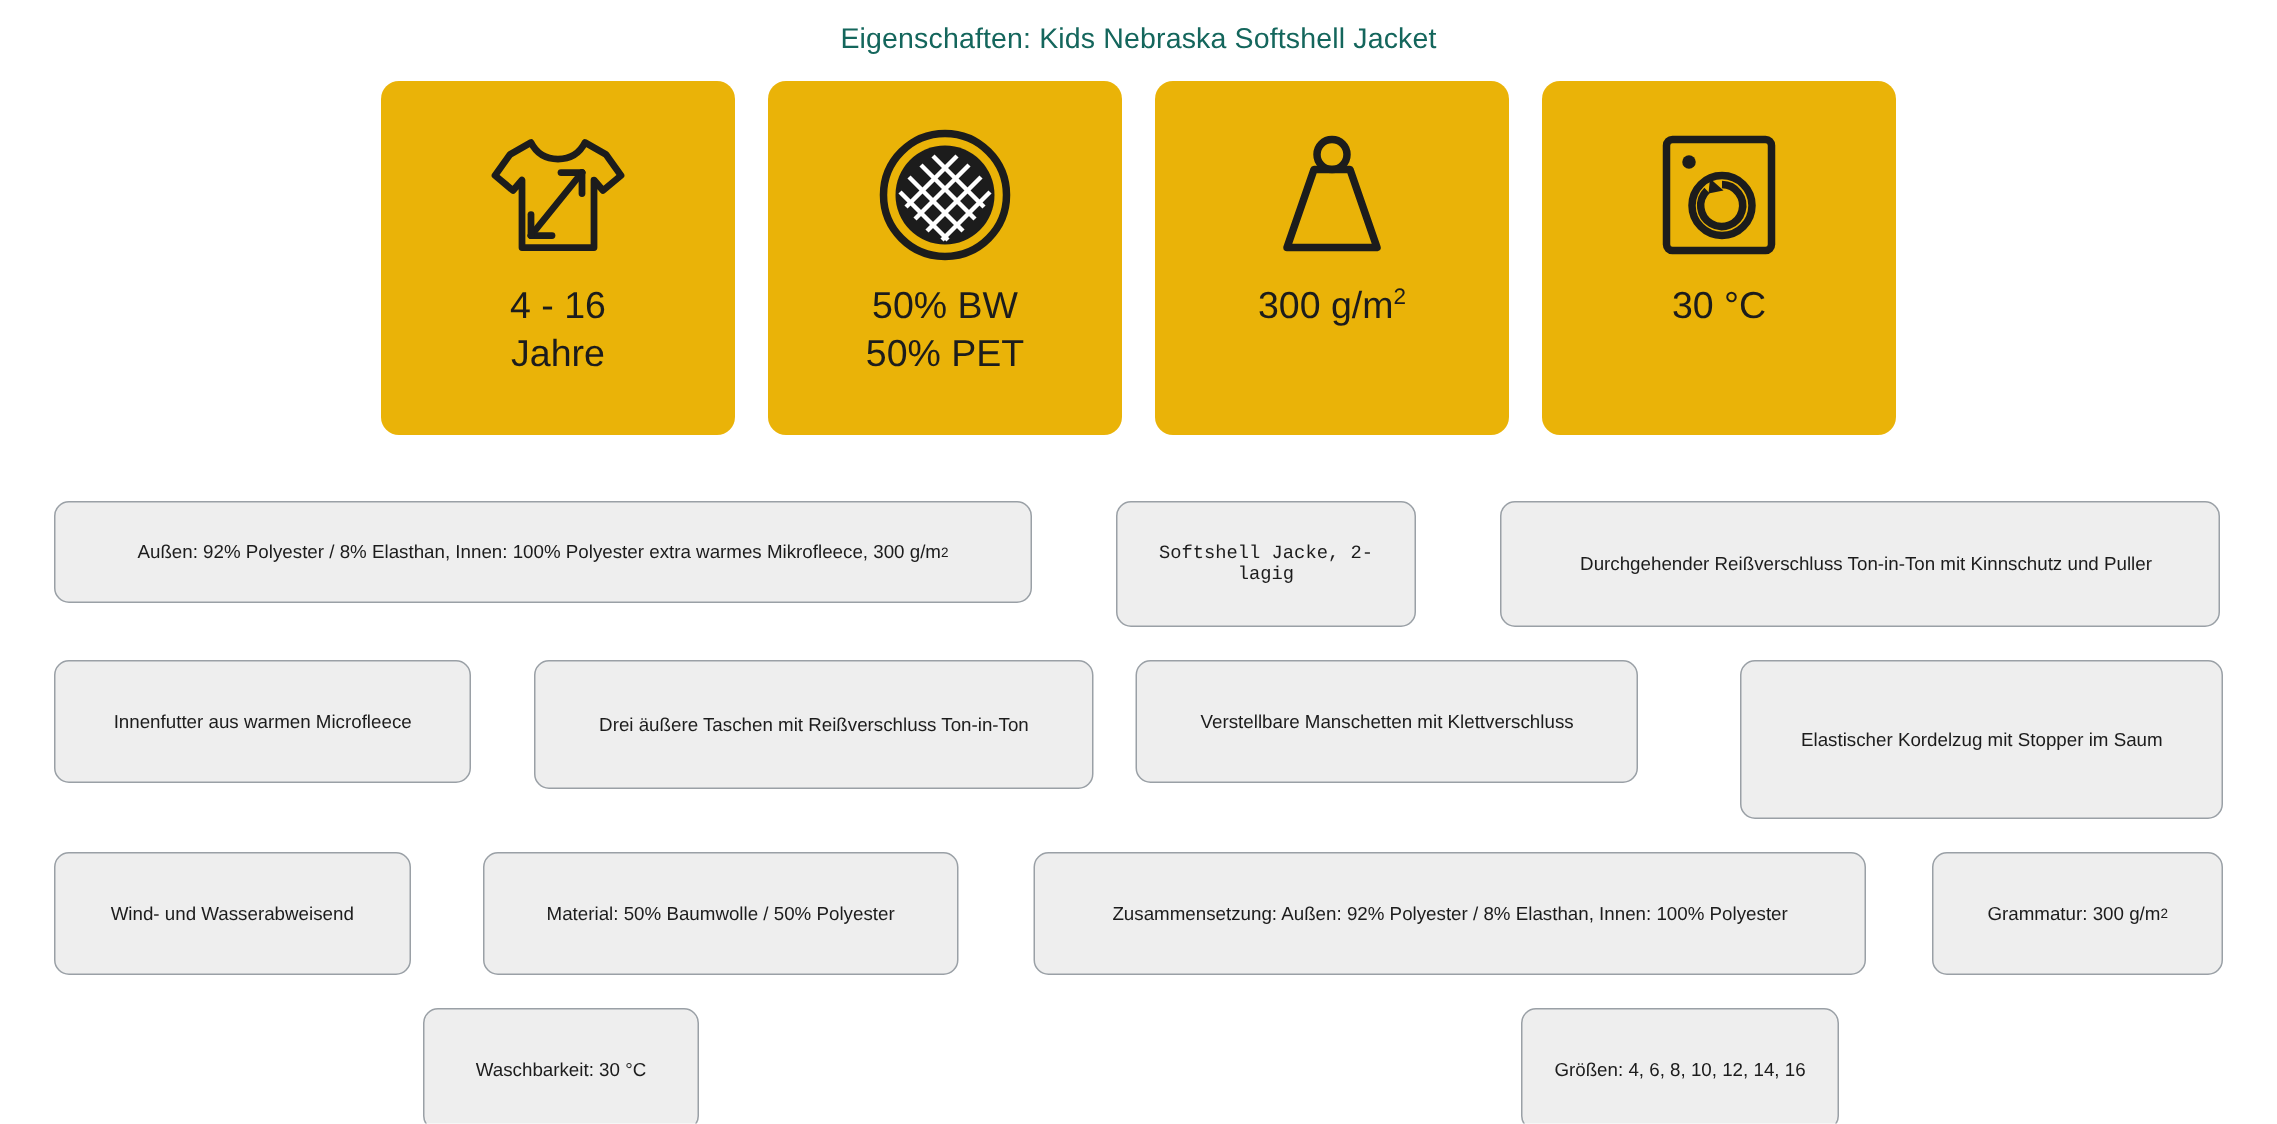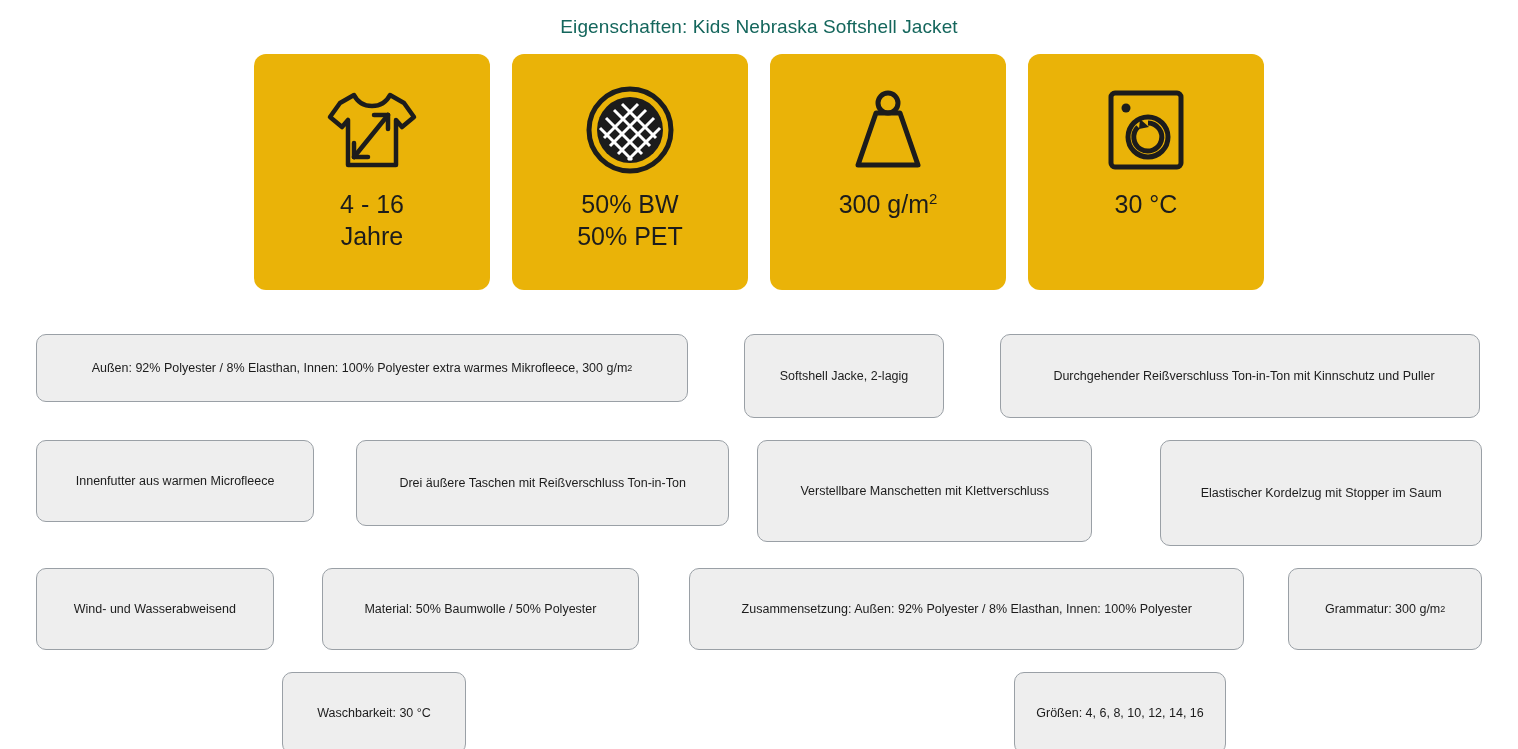--- a/index.html
+++ b/index.html
@@ -85,27 +85,27 @@
     justify-content: center;
     text-align: center;
     box-sizing: border-box;
     padding: 10px 14px;
   }
   .chip sup { font-size: 9px; vertical-align: super; }
 
   
   .r1 { }
   .r1 .c1 { width: 652px; height: 68px; }
-  .r1 .c2 { width: 200px; height: 84px; margin-left: 56px; }
+  .r1 .c2 { width: 200px; height: 84px; margin-left: 56px; font-family: Liberation Mono, monospace; }
   .r1 .c3 { width: 480px; height: 84px; margin-left: 56px; padding-left: 22px; }
 
   
   .r2 .c1 { width: 282px; height: 82px; }
   .r2 .c2 { width: 378px; height: 86px; margin-left: 42px; }
-  .r2 .c3 { width: 340px; height: 102px; margin-left: 28px; }
+  .r2 .c3 { width: 340px; height: 82px; margin-left: 28px; }
   .r2 .c4 { width: 326px; height: 106px; margin-left: 68px; }
 
   
   .r3 .c1 { width: 238px; height: 82px; }
   .r3 .c2 { width: 318px; height: 82px; margin-left: 48px; }
   .r3 .c3 { width: 556px; height: 82px; margin-left: 50px; }
   .r3 .c4 { width: 194px; height: 82px; margin-left: 44px; }
 
   
   .r4 { margin-left: 246px; }

